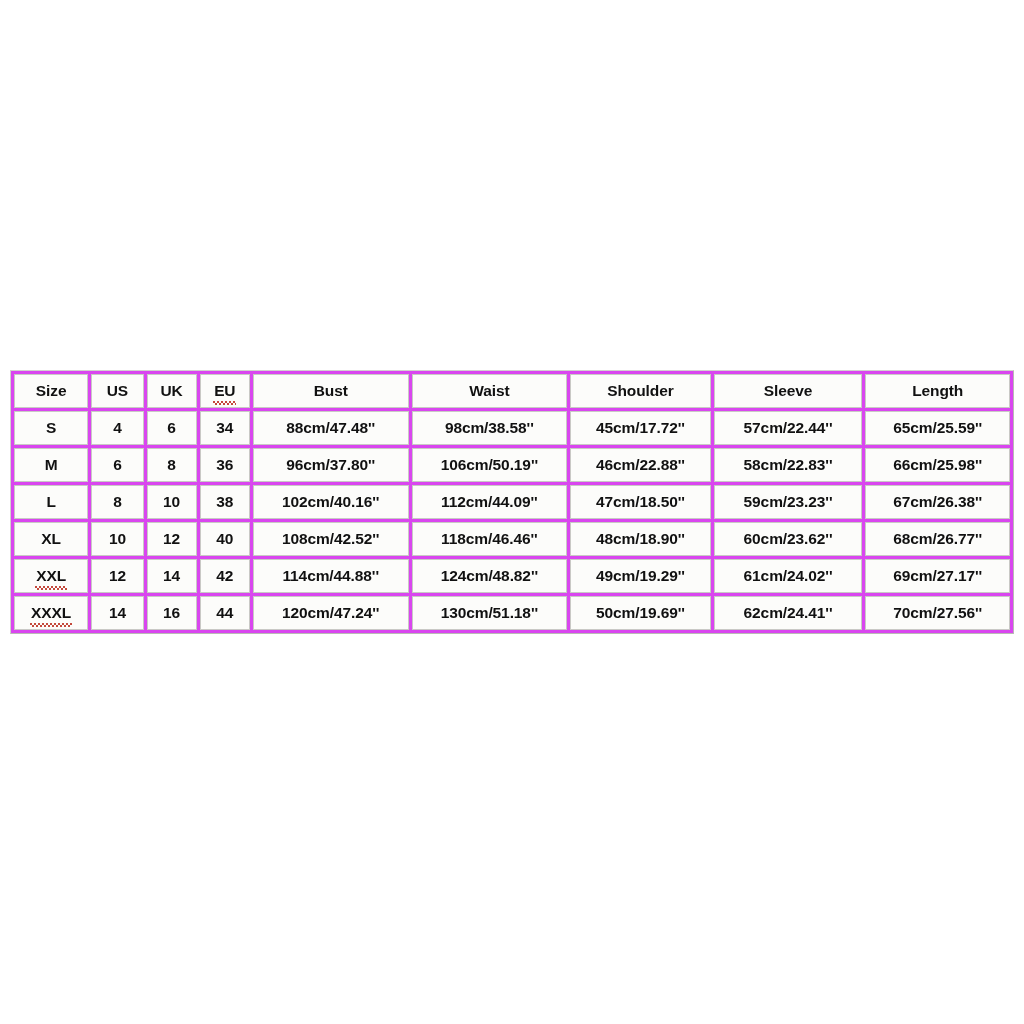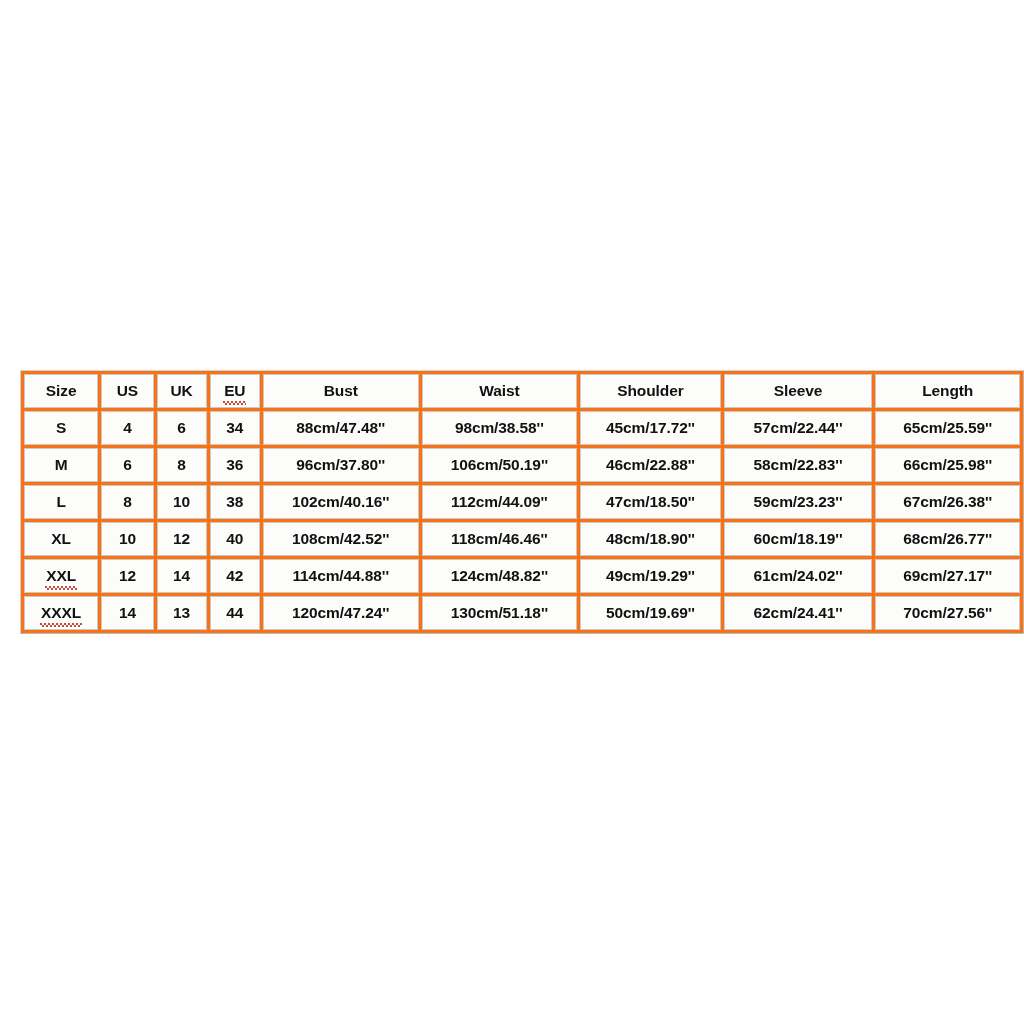--- a/index.html
+++ b/index.html
@@ -32,26 +32,25 @@
     left: 10px;
     top: 370px;
     width: 1004px;
   }
 
   table.size-chart {
     border-collapse: separate;
     border-spacing: 3px;
     width: 1004px;
     table-layout: fixed;
-    background: #f97316;
+    background: #d946ef;
     border: 1px solid #d2d2ce;
     border-right-color: #b9b9b5;
     border-bottom-color: #b9b9b5;
     box-sizing: border-box;
-    margin-left: 10px;
   }
 
   table.size-chart th,
   table.size-chart td {
     background: #fcfcfa;
     border: 1px solid #c9c9c5;
     height: 34px;
     padding: 0 2px;
     text-align: center;
     vertical-align: middle;
@@ -166,38 +165,38 @@
           <td><span>67cm/26.38''</span></td>
         </tr>
         <tr>
           <td><span>XL</span></td>
           <td><span>10</span></td>
           <td><span>12</span></td>
           <td><span>40</span></td>
           <td><span>108cm/42.52''</span></td>
           <td><span>118cm/46.46''</span></td>
           <td><span>48cm/18.90''</span></td>
-          <td><span>60cm/18.19''</span></td>
+          <td><span>60cm/23.62''</span></td>
           <td><span>68cm/26.77''</span></td>
         </tr>
         <tr>
           <td><span class="squiggle">XXL</span></td>
           <td><span>12</span></td>
           <td><span>14</span></td>
           <td><span>42</span></td>
           <td><span>114cm/44.88''</span></td>
           <td><span>124cm/48.82''</span></td>
           <td><span>49cm/19.29''</span></td>
           <td><span>61cm/24.02''</span></td>
           <td><span>69cm/27.17''</span></td>
         </tr>
         <tr>
           <td><span class="squiggle">XXXL</span></td>
           <td><span>14</span></td>
-          <td><span>13</span></td>
+          <td><span>16</span></td>
           <td><span>44</span></td>
           <td><span>120cm/47.24''</span></td>
           <td><span>130cm/51.18''</span></td>
           <td><span>50cm/19.69''</span></td>
           <td><span>62cm/24.41''</span></td>
           <td><span>70cm/27.56''</span></td>
         </tr>
       </tbody>
     </table>
   </div>

